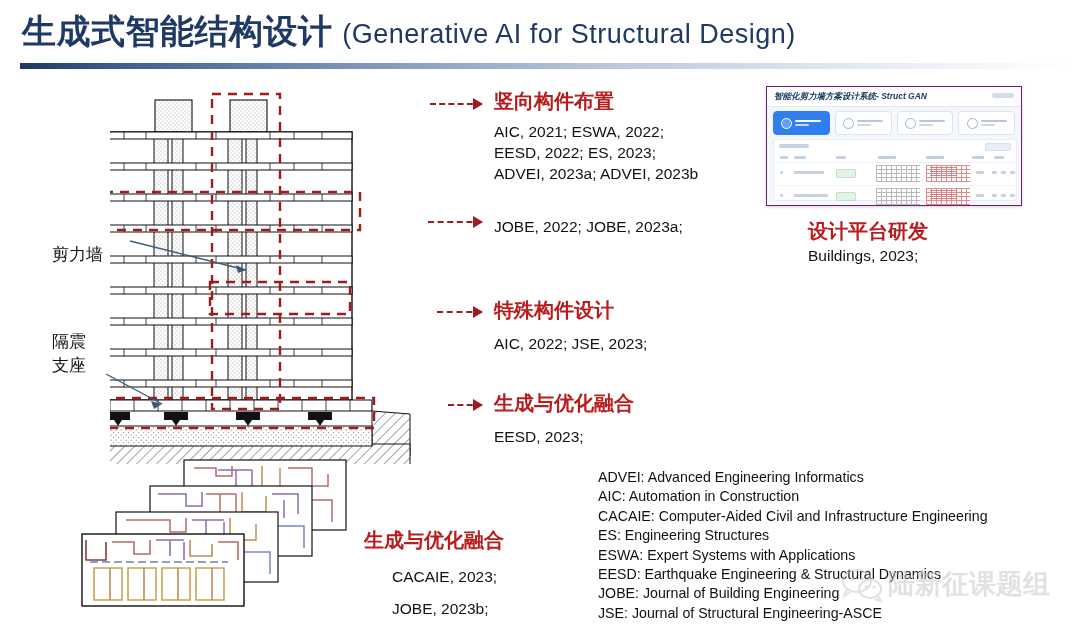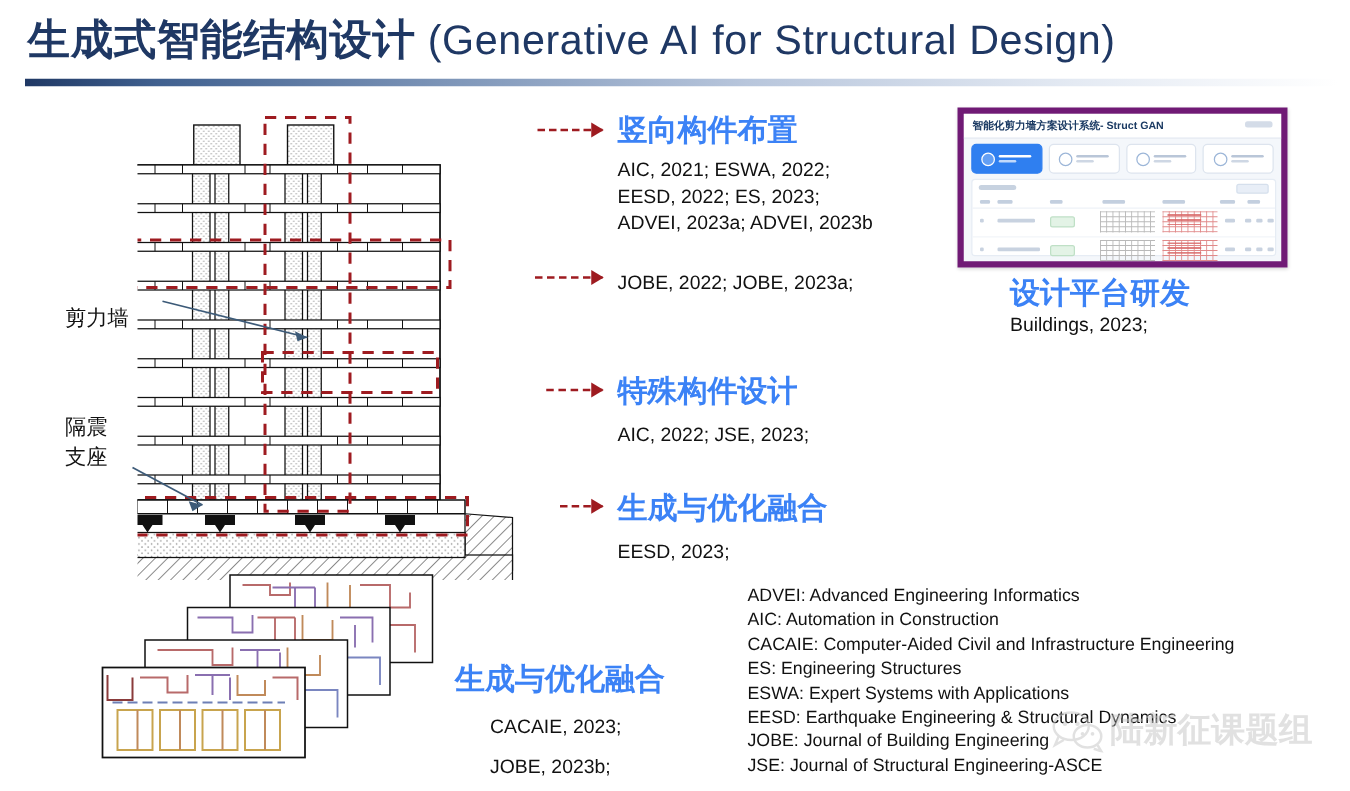--- a/index.html
+++ b/index.html
@@ -16,29 +16,29 @@
   .title-block{position:absolute;left:0;top:0;width:1080px;height:76px;}
   .title-text{
     position:absolute;left:22px;top:9px;
     white-space:nowrap;
     color:#1f3864;
     font-weight:bold;
     font-size:33px;
     letter-spacing:0.5px;
   }
   .title-cn{font-size:34px;font-weight:bold;color:#1f3864;}
-  .title-en{font-size:33px;font-weight:normal;color:#1f3864;}
+  .title-en{font-size:27px;font-weight:normal;color:#1f3864;}
   .title-rule2{
     position:absolute;left:20px;top:63px;width:1050px;height:6px;
     background:linear-gradient(to right,#1f3864 0%,#40608f 10%,#7d95b8 32%,#b8c6dc 55%,#e4eaf3 80%,#ffffff 100%);
   }
 
   
   .h-cn{
-    color:#3b82f6;font-weight:bold;font-size:24px;white-space:nowrap;
+    color:#b91c1c;font-weight:bold;font-size:20px;white-space:nowrap;
     font-family:"Liberation Sans","DejaVu Sans",sans-serif;
   }
   .refs{
     color:#111;font-size:15.5px;line-height:21px;white-space:pre-line;
   }
 
   
   .callout{position:absolute;}
 
   
@@ -51,23 +51,24 @@
     position:absolute;right:-1px;top:-5px;
     width:0;height:0;
     border-left:10px solid #9e1b20;
     border-top:6px solid transparent;
     border-bottom:6px solid transparent;
   }
 
   
   .platform-shot{
     position:absolute;left:766px;top:86px;width:254px;height:118px;
-    background:#f4f7fb;border:5px solid #701a75;
+    background:#f4f7fb;border:1px solid #701a75;
     box-shadow:0 1px 3px rgba(0,0,0,.18);
     overflow:hidden;
+    font-style:italic;
   }
   .ps-titlebar{
     position:absolute;left:0;top:0;width:100%;height:19px;
     background:#ffffff;border-bottom:1px solid #e2e8f1;
   }
   .ps-title{
     position:absolute;left:7px;top:4px;font-size:8.5px;font-weight:bold;color:#1b3a63;white-space:nowrap;
   }
   .ps-userchip{
     position:absolute;right:7px;top:6px;width:22px;height:5px;background:#d4dce8;border-radius:2px;

